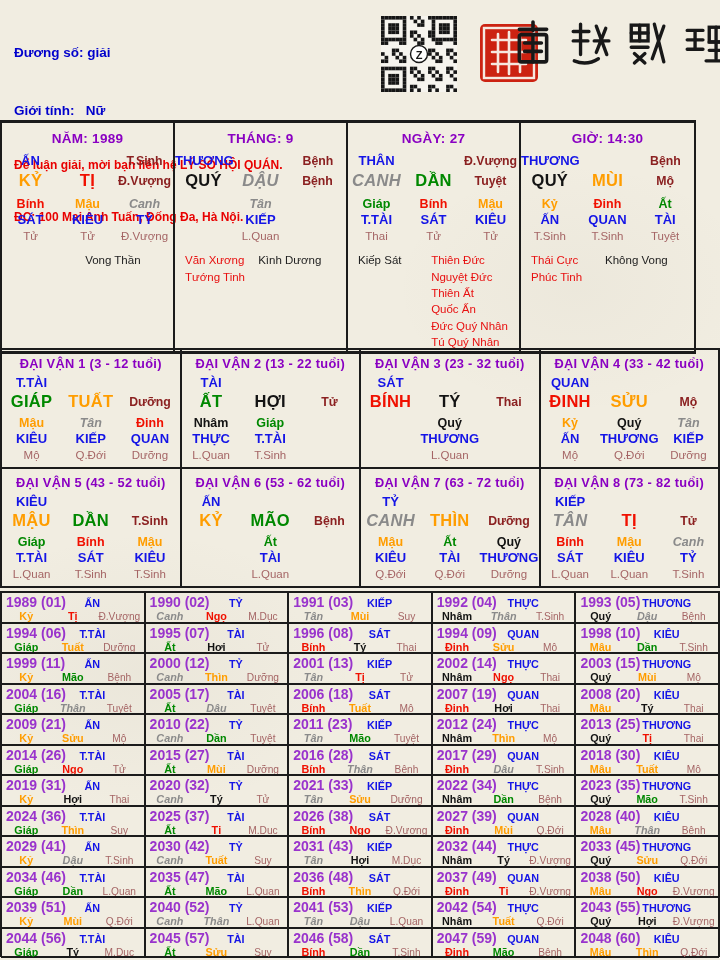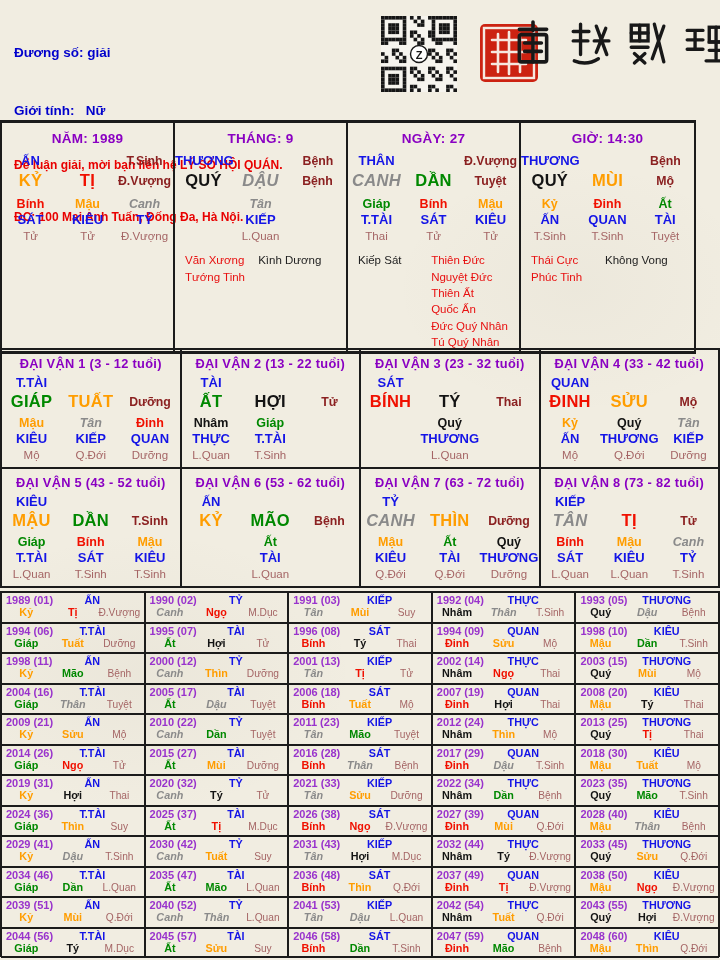--- a/index.html
+++ b/index.html
@@ -68,21 +68,21 @@
   .dv .godrow{margin:1px 0 2px;}
   .dv .bigrow{margin:2px 0 4px;}
   
   .years{
     position:absolute; left:0; top:591px; width:720px; height:366px;
     display:grid; grid-template-columns:repeat(5,1fr); grid-auto-rows:30.5px;
     border:1px solid var(--border);
   }
   .ycell{border:1px solid var(--border); padding:1px 1px 0 1px; overflow:hidden;}
   .yl1{display:grid; grid-template-columns:46% 36% 18%; align-items:baseline;}
-  .ynum{color:var(--year-purple); font-weight:bold; font-size:11px; padding-left:3px; white-space:nowrap; text-align:left;}
+  .ynum{color:var(--year-purple); font-weight:bold; font-size:14px; padding-left:3px; white-space:nowrap; text-align:left;}
   .ygod{font-size:10.8px; text-align:center; white-space:nowrap;}
   .yl2{font-size:10.8px; line-height:1.2; align-items:baseline;}
   .ystem{font-weight:bold;}
   .ystage{color:var(--stage-light); font-size:10.2px; white-space:nowrap;}
 </style>
 </head>
 <body>
 
 <div class="page">
 
@@ -349,20 +349,26 @@
             <span class="hstem c-earth">Mậu</span>
             <span class="god hgod">KIÊU</span>
             <span class="stage-l">Tử</span>
           </div>
           <div class="hstack" style="grid-column: 3;">
             <span class="hstem c-metal">Canh</span>
             <span class="god hgod">TỶ</span>
             <span class="stage-l">Đ.Vượng</span>
           </div>
         </div>
+        <div class="stars">
+          <div class="starcol"></div>
+          <div class="starcol">
+            <div class="star-black">Vong Thần</div>
+          </div>
+        </div>
       </div>
       <div class="pillar">
         <div class="p-title">THÁNG: 9</div>
         <div class="row3 godrow">
           <span class="god">THƯƠNG</span>
           <span></span>
           <span class="stage-d">Bệnh</span>
         </div>
         <div class="row3 bigrow">
           <span class="big c-water">QUÝ</span>
@@ -804,21 +810,21 @@
           <span></span>
         </div>
         <div class="row3 yl2">
           <span class="ystem c-earth">Mậu</span>
           <span class="ystem c-wood">Dần</span>
           <span class="ystage">T.Sinh</span>
         </div>
       </div>
       <div class="ycell">
         <div class="yl1">
-          <span class="ynum">1998 (11)</span>
+          <span class="ynum">1999 (11)</span>
           <span class="god ygod">ẤN</span>
           <span></span>
         </div>
         <div class="row3 yl2">
           <span class="ystem c-earth">Kỷ</span>
           <span class="ystem c-wood">Mão</span>
           <span class="ystage">Bệnh</span>
         </div>
       </div>
       <div class="ycell">

